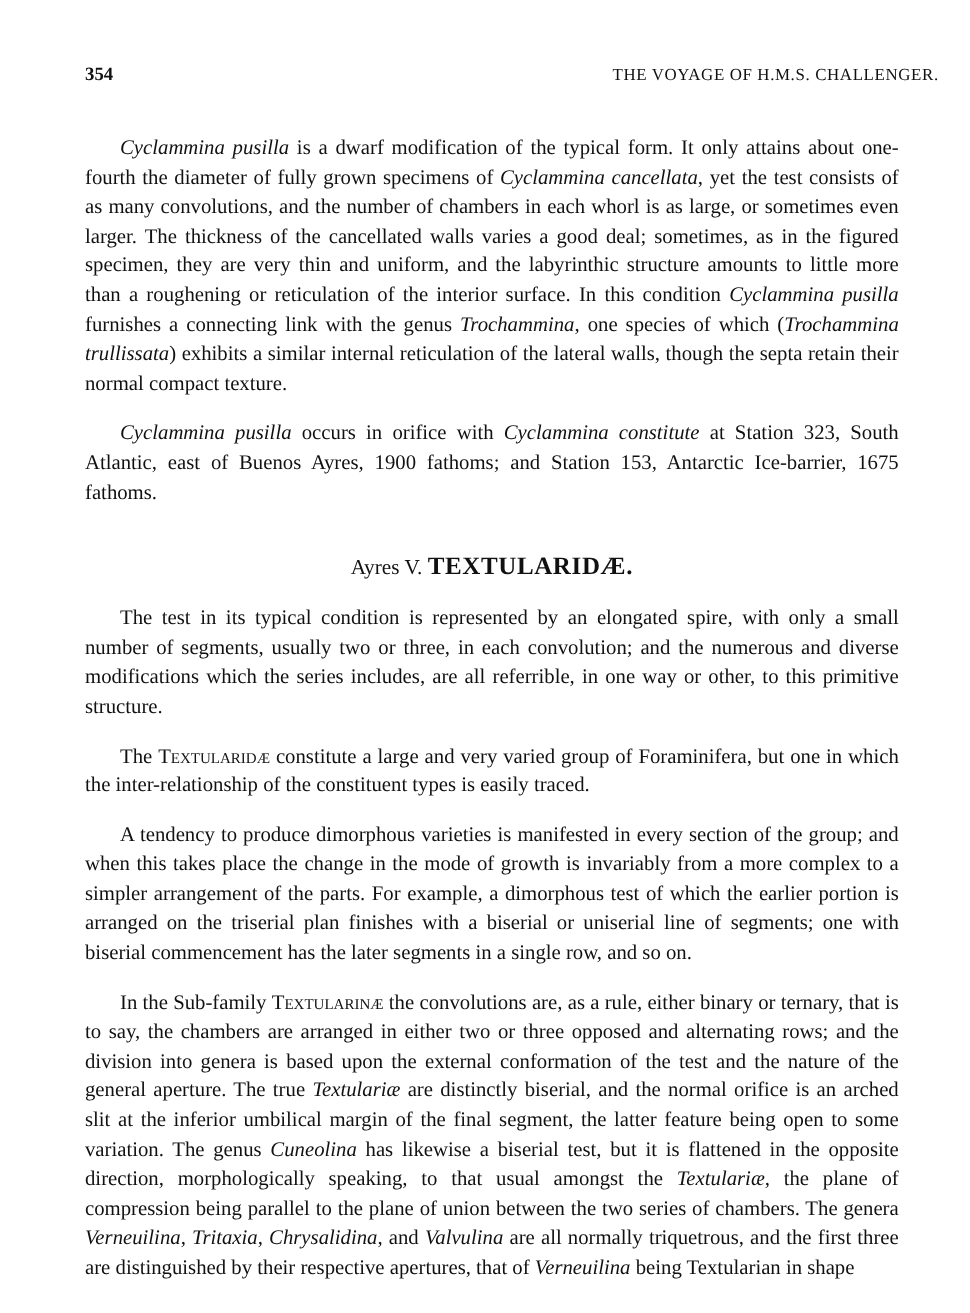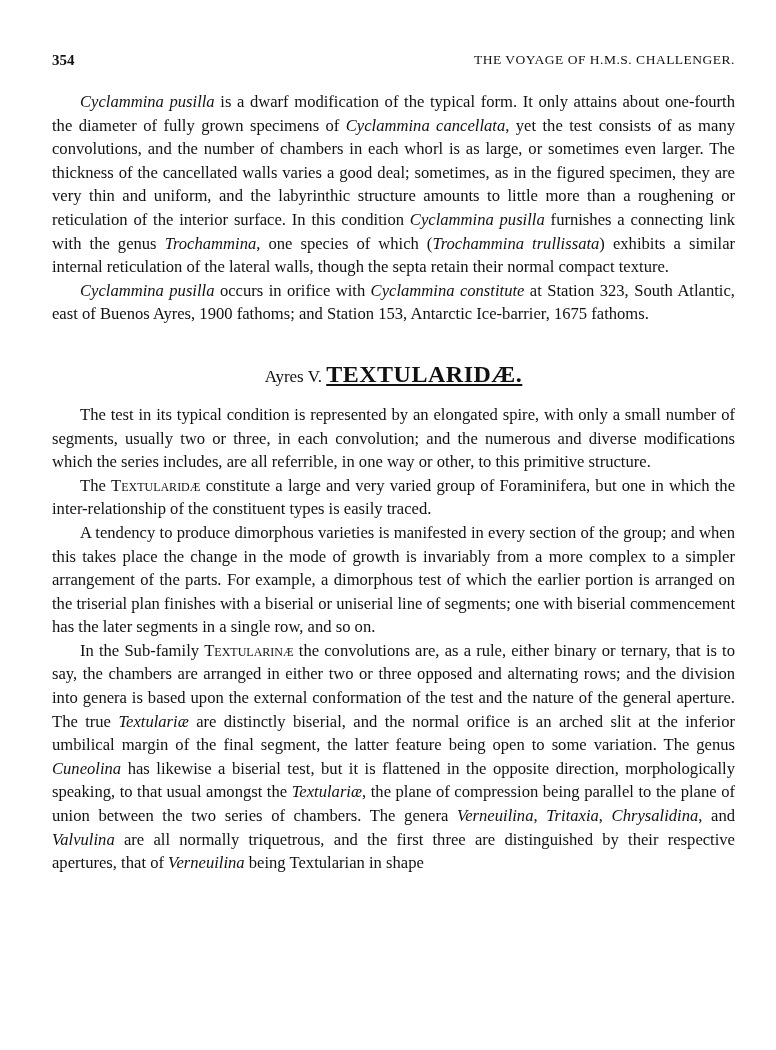--- a/index.html
+++ b/index.html
@@ -2,27 +2,27 @@
 <html><head>
 <meta charset="utf-8">
 <style>
   html, body { margin: 0; padding: 0; background: #ffffff; }
   body {
     width: 776px; height: 1050px; position: relative; overflow: hidden;
     font-family: "Liberation Serif", "DejaVu Serif", serif;
     color: #111;
   }
   .page { position: absolute; left: 52px; top: 0; width: 683px; }
-  .header { position: absolute; top: 52px; left: 0; width: 683px; height: 20px; font-size: 13.5px; }
+  .header { position: absolute; top: 52px; left: 16px; width: 683px; height: 20px; font-size: 13.5px; }
   .pagenum { position: absolute; left: 0; top: 0; font-weight: bold; font-size: 15px; }
   .running { position: absolute; left: 0; right: 0; text-align: right; letter-spacing: 0.5px; font-size: 13.5px; padding-left: 6px; }
   .body { position: absolute; top: 90px; left: 0; width: 683px; font-size: 16.6px; line-height: 23.6px; text-align: justify; }
-  p { margin: 0; text-indent: 28px; text-align: justify; }
+  p { margin: 16px; text-indent: 28px; text-align: justify; }
   .heading { text-align: center; text-indent: 0; margin: 36px 0 14px 0; font-size: 17px; line-height: 24px; }
-  .heading .strong { font-weight: bold; font-size: 24px; letter-spacing: 0.5px; text-decoration: underline; }
+  .heading .strong { font-weight: bold; font-size: 20px; letter-spacing: 0.5px; }
   .sc { font-variant: small-caps; }
   i { font-style: italic; }
 </style>
 </head>
 <body>
 
 <div class="page">
   <div class="header">
     <span class="pagenum">354</span>
     <div class="running">THE VOYAGE OF H.M.S. CHALLENGER.</div>

